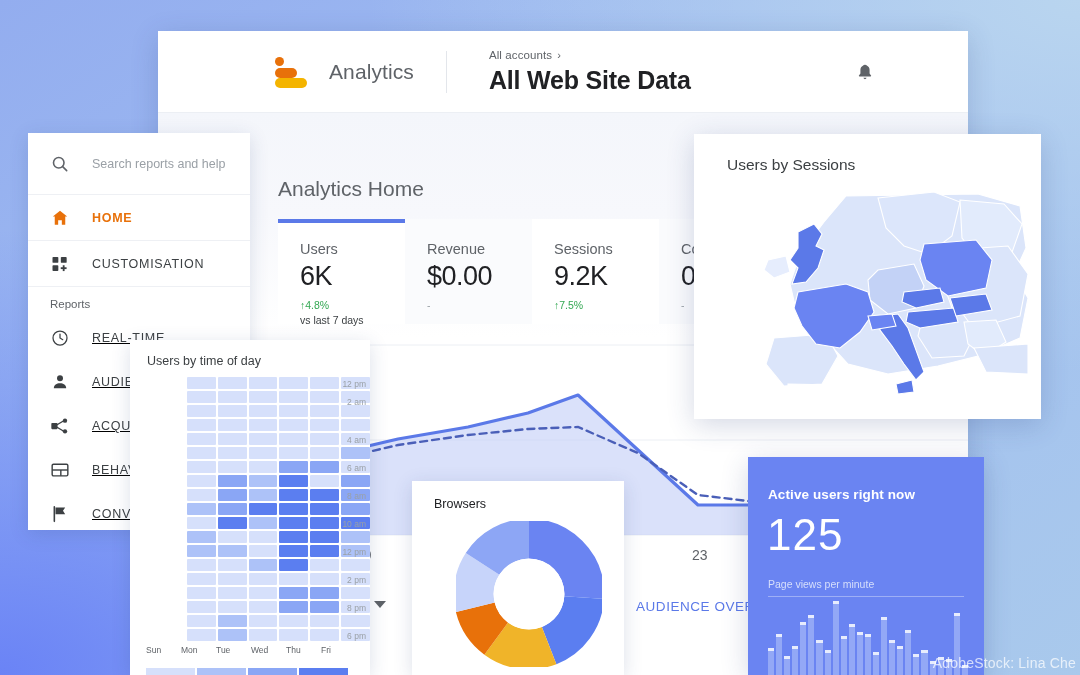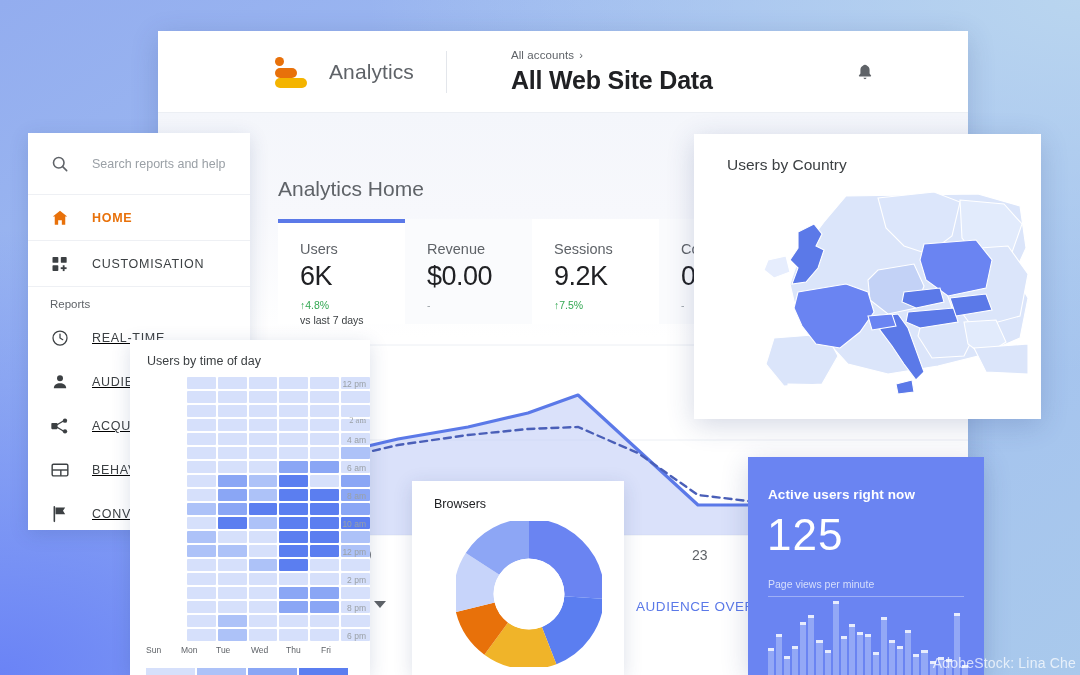--- a/index.html
+++ b/index.html
@@ -29,21 +29,21 @@
     height: 82px; background: #fff; display: flex; align-items: center;
     border-bottom: 1px solid #eceff4; position: relative;
   }
   #ga-logo { width: 34px; height: 30px; position: relative; margin-left: 115px; }
   #ga-logo i { position: absolute; display: block; border-radius: 5px; }
   #ga-logo .d1 { width: 9px; height: 9px; border-radius: 50%; background: #e8710a; left: 2px; top: 0px; }
   #ga-logo .d2 { width: 22px; height: 10px; background: #e8710a; left: 2px; top: 11px; }
   #ga-logo .d3 { width: 32px; height: 10px; background: #f4b400; left: 2px; top: 21px; }
   #app-title { font-size: 21px; color: #5f6368; margin-left: 22px; letter-spacing: .1px; }
   #app-divider { width: 1px; height: 42px; background: #e3e6eb; margin-left: 32px; }
-  #account-block { margin-left: 64px; }
+  #account-block { margin-left: 42px; }
   #account-crumb { font-size: 11.5px; color: #5f6368; letter-spacing: .1px; display:flex; align-items:center; gap:5px;}
   #account-crumb .chev { font-size: 11px; color:#5f6368; }
   #property-title { font-size: 25px; color: #202124; font-weight: 700; margin-top: 5px; letter-spacing: -.2px; }
   #bell { position: absolute; right: 92px; top: 30px; width: 22px; height: 24px; }
 
   #content-area {
     position: absolute; left: 0; top: 82px; right: 0; bottom: 0;
     background: linear-gradient(180deg,#f4f6fb 0%, #f7f8fc 18%, #ffffff 40%);
   }
   #home-title { position: absolute; left: 120px; top: 64px; font-size: 21px; color: #5f6368; }
@@ -312,21 +312,21 @@
           <div class="heat-cell" style="background: rgb(214, 224, 251);"></div>
         </div>
         <div class="heat-row">
           <div class="heat-cell" style="background: rgb(214, 224, 251);"></div>
           <div class="heat-cell" style="background: rgb(214, 224, 251);"></div>
           <div class="heat-cell" style="background: rgb(214, 224, 251);"></div>
           <div class="heat-cell" style="background: rgb(214, 224, 251);"></div>
           <div class="heat-cell" style="background: rgb(214, 224, 251);"></div>
           <div class="heat-cell" style="background: rgb(214, 224, 251);"></div>
         </div>
-        <span class="hour-lbl" style="top: 38px; font-family: Liberation Serif, serif;">2 am</span>
+        <span class="hour-lbl" style="top: 20px;">2 am</span>
         <div class="heat-row">
           <div class="heat-cell" style="background: rgb(214, 224, 251);"></div>
           <div class="heat-cell" style="background: rgb(214, 224, 251);"></div>
           <div class="heat-cell" style="background: rgb(214, 224, 251);"></div>
           <div class="heat-cell" style="background: rgb(214, 224, 251);"></div>
           <div class="heat-cell" style="background: rgb(214, 224, 251);"></div>
           <div class="heat-cell" style="background: rgb(214, 224, 251);"></div>
         </div>
         <div class="heat-row">
           <div class="heat-cell" style="background: rgb(214, 224, 251);"></div>
@@ -468,21 +468,21 @@
     <div id="legend-bar">
         <i style="background: rgb(214, 224, 251); width: 49px;"></i>
         <i style="background: rgb(173, 194, 248); width: 49px;"></i>
         <i style="background: rgb(138, 166, 245); width: 49px;"></i>
         <i style="background: rgb(91, 126, 240); width: 49px;"></i>
       </div>
 
   </div>
 
   <div class="panel shadow-lg" id="map-panel">
-    <div id="map-title">Users by Country</div>
+    <div id="map-title">Users by Sessions</div>
     <svg id="map-svg" viewBox="0 0 300 220">
       <g stroke="#ffffff" stroke-width="1.1">
 
         <path d="M118 8 L250 6 L292 18 L298 60 L286 86 L300 110 L292 150 L250 168 L210 178 L160 186 L120 176 L96 150 L70 130 L62 96 L72 66 L96 34 Z" fill="#dbe5fa"></path>
 
         <path d="M150 10 L206 4 L232 14 L224 48 L200 66 L176 58 L158 40 Z" fill="#dce6fb"></path>
         <path d="M232 12 L276 16 L294 36 L282 70 L252 72 L234 50 Z" fill="#e2ebfc"></path>
 
         <path d="M224 62 L280 58 L300 86 L292 128 L248 140 L224 120 L214 92 Z" fill="#dbe5fa"></path>
 

